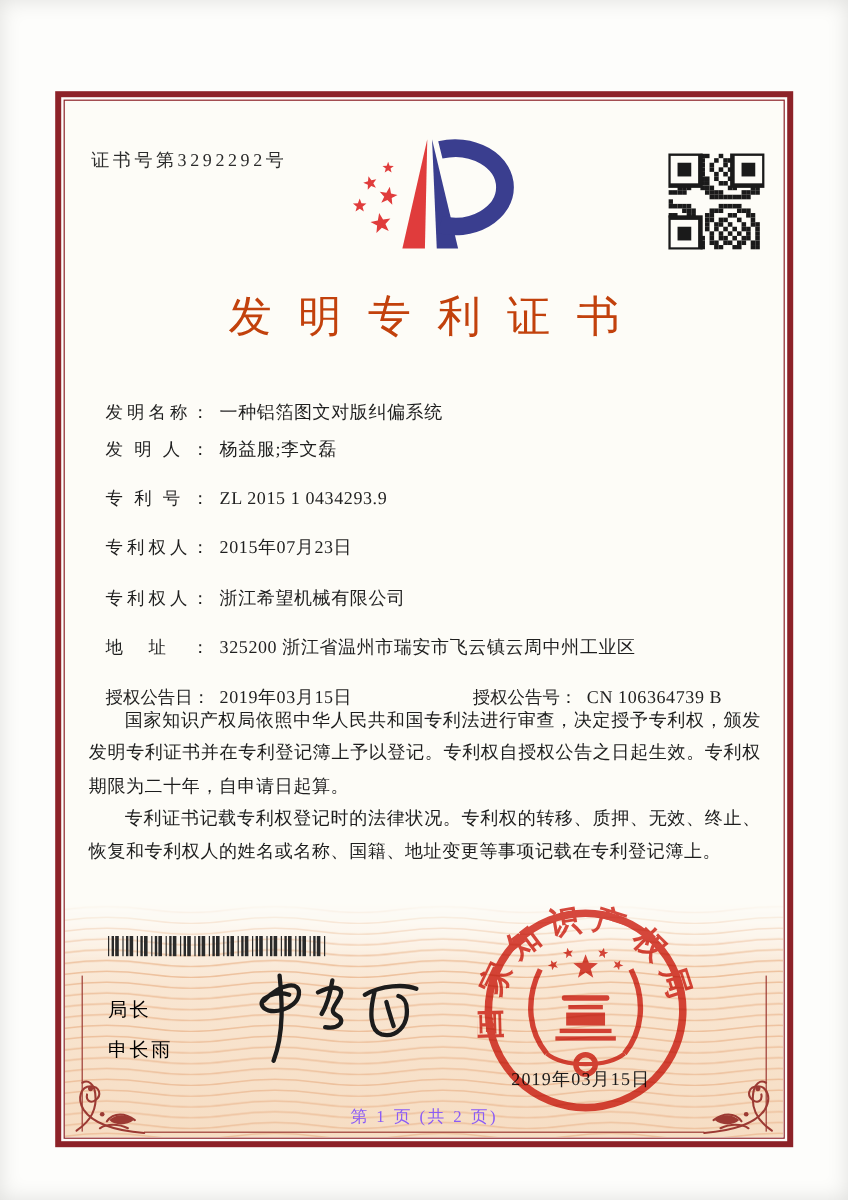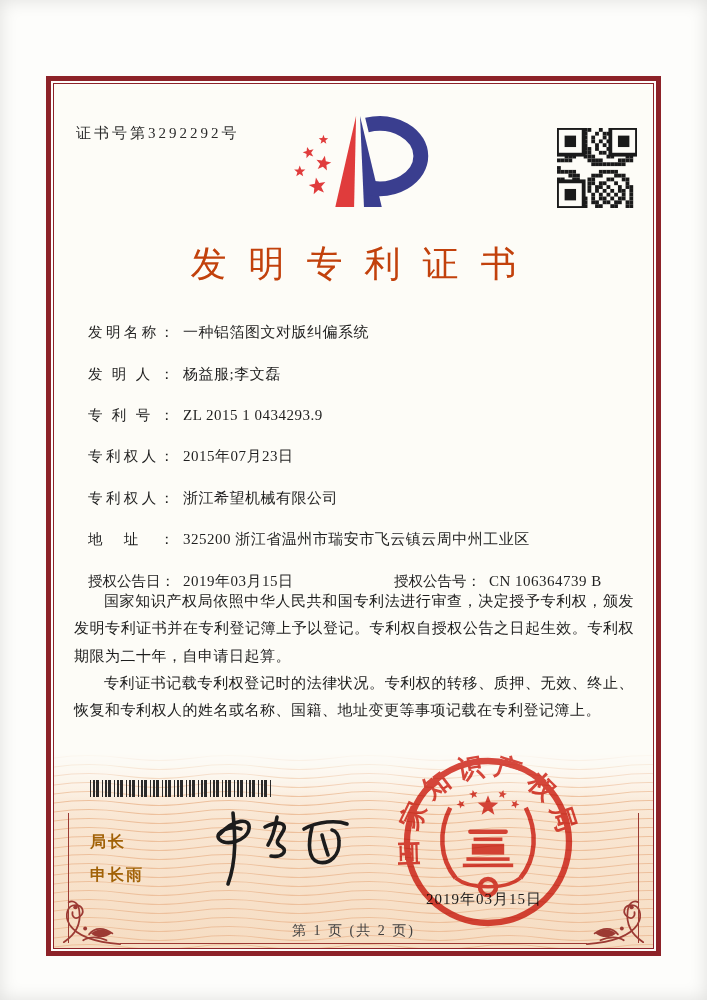--- a/index.html
+++ b/index.html
@@ -23,28 +23,28 @@
   .title{position:absolute;left:0;top:156px;width:100%;text-align:center;font-size:36px;
          font-weight:500;letter-spacing:22px;padding-left:22px;color:#c2410c;z-index:2;}
   .frow{position:absolute;left:34px;width:556px;font-size:15px;color:#1f1f1f;white-space:nowrap;z-index:2;}
   .flabel{display:inline-block;width:86px;font-size:14.5px;text-align:justify;text-align-last:justify;vertical-align:baseline;}
   .fvalue{margin-left:9px;letter-spacing:.5px;}
   .grant-no-group{position:absolute;left:306px;top:0;white-space:nowrap;}
   .paras{position:absolute;left:20px;top:504px;width:560px;font-size:15px;line-height:1.82;
          text-align:justify;color:var(--ink);z-index:2;}
   .paras p{text-indent:2em;letter-spacing:.5px;}
   .barcode{position:absolute;left:36px;top:696px;width:184px;height:17px;z-index:2;}
-  .officer{position:absolute;left:36px;top:748px;font-size:16px;color:#a16207;letter-spacing:2px;z-index:2;font-weight:bold;}
+  .officer{position:absolute;left:36px;top:748px;font-size:16px;color:#000000;letter-spacing:2px;z-index:2;}
   .officer div{margin-bottom:12px;}
   .signature{position:absolute;left:128px;top:718px;width:190px;height:92px;z-index:2;}
   .seal-date{position:absolute;left:372px;top:806px;font-size:15px;letter-spacing:1px;color:#1c1c1c;z-index:2;}
   .seal{position:absolute;left:344px;top:668px;width:180px;height:180px;z-index:3;
         mix-blend-mode:multiply;opacity:.92;}
   .footer{position:absolute;left:0;bottom:8px;width:100%;text-align:center;font-size:14px;
-          letter-spacing:2px;color:#404040;z-index:2;}
+          letter-spacing:2px;color:#8b5cf6;z-index:2;}
   .orn-line{position:absolute;left:66px;right:66px;bottom:4px;height:1px;background:var(--orn);z-index:1;}
   .orn-side{position:absolute;bottom:5px;width:1px;height:130px;background:var(--orn);z-index:1;}
   .orn-side.l{left:14px;} .orn-side.r{right:14px;}
   .corner{position:absolute;bottom:0;width:70px;height:70px;z-index:1;}
   .corner.l{left:2px;} .corner.r{right:2px;transform:scaleX(-1);}
 </style>
 </head>
 <body>
 
 <div class="page">
@@ -248,21 +248,21 @@
           <rect x="0" y="0" width="28" height="28" fill="none" stroke="#1a1a1a" stroke-width="4"></rect>
           <rect x="8" y="8" width="12" height="12" fill="#1a1a1a"></rect>
           <rect x="56" y="0" width="28" height="28" fill="none" stroke="#1a1a1a" stroke-width="4"></rect>
           <rect x="64" y="8" width="12" height="12" fill="#1a1a1a"></rect>
           <rect x="0" y="56" width="28" height="28" fill="none" stroke="#1a1a1a" stroke-width="4"></rect>
           <rect x="8" y="64" width="12" height="12" fill="#1a1a1a"></rect>
         </svg>
 
       <div class="title">发明专利证书</div>
 
-      <div class="frow" style="top:239px">
+      <div class="frow" style="top:250px">
         <span class="flabel">发明名称：</span><span class="fvalue">一种铝箔图文对版纠偏系统</span>
       </div>
       <div class="frow" style="top:281px">
         <span class="flabel">发明人：</span><span class="fvalue">杨益服;李文磊</span>
       </div>
       <div class="frow" style="top:322px">
         <span class="flabel">专利号：</span><span class="fvalue">ZL 2015 1 0434293.9</span>
       </div>
       <div class="frow" style="top:363px">
         <span class="flabel">专利权人：</span><span class="fvalue">2015年07月23日</span>

